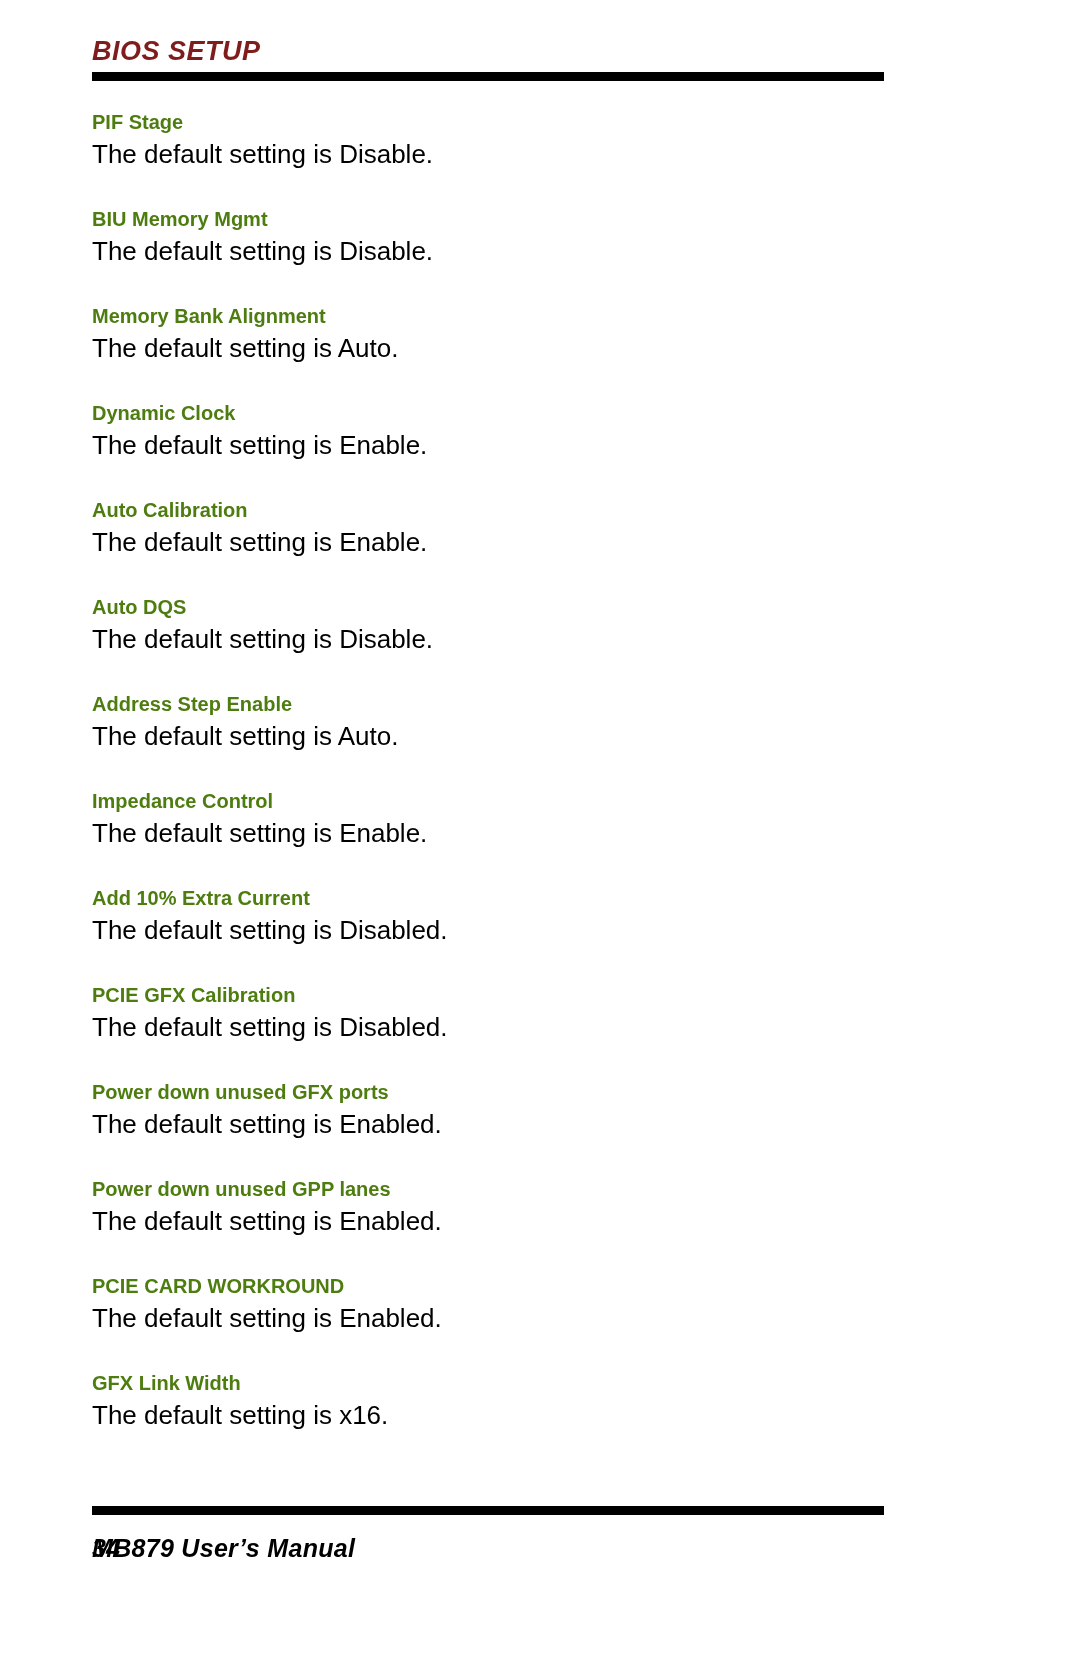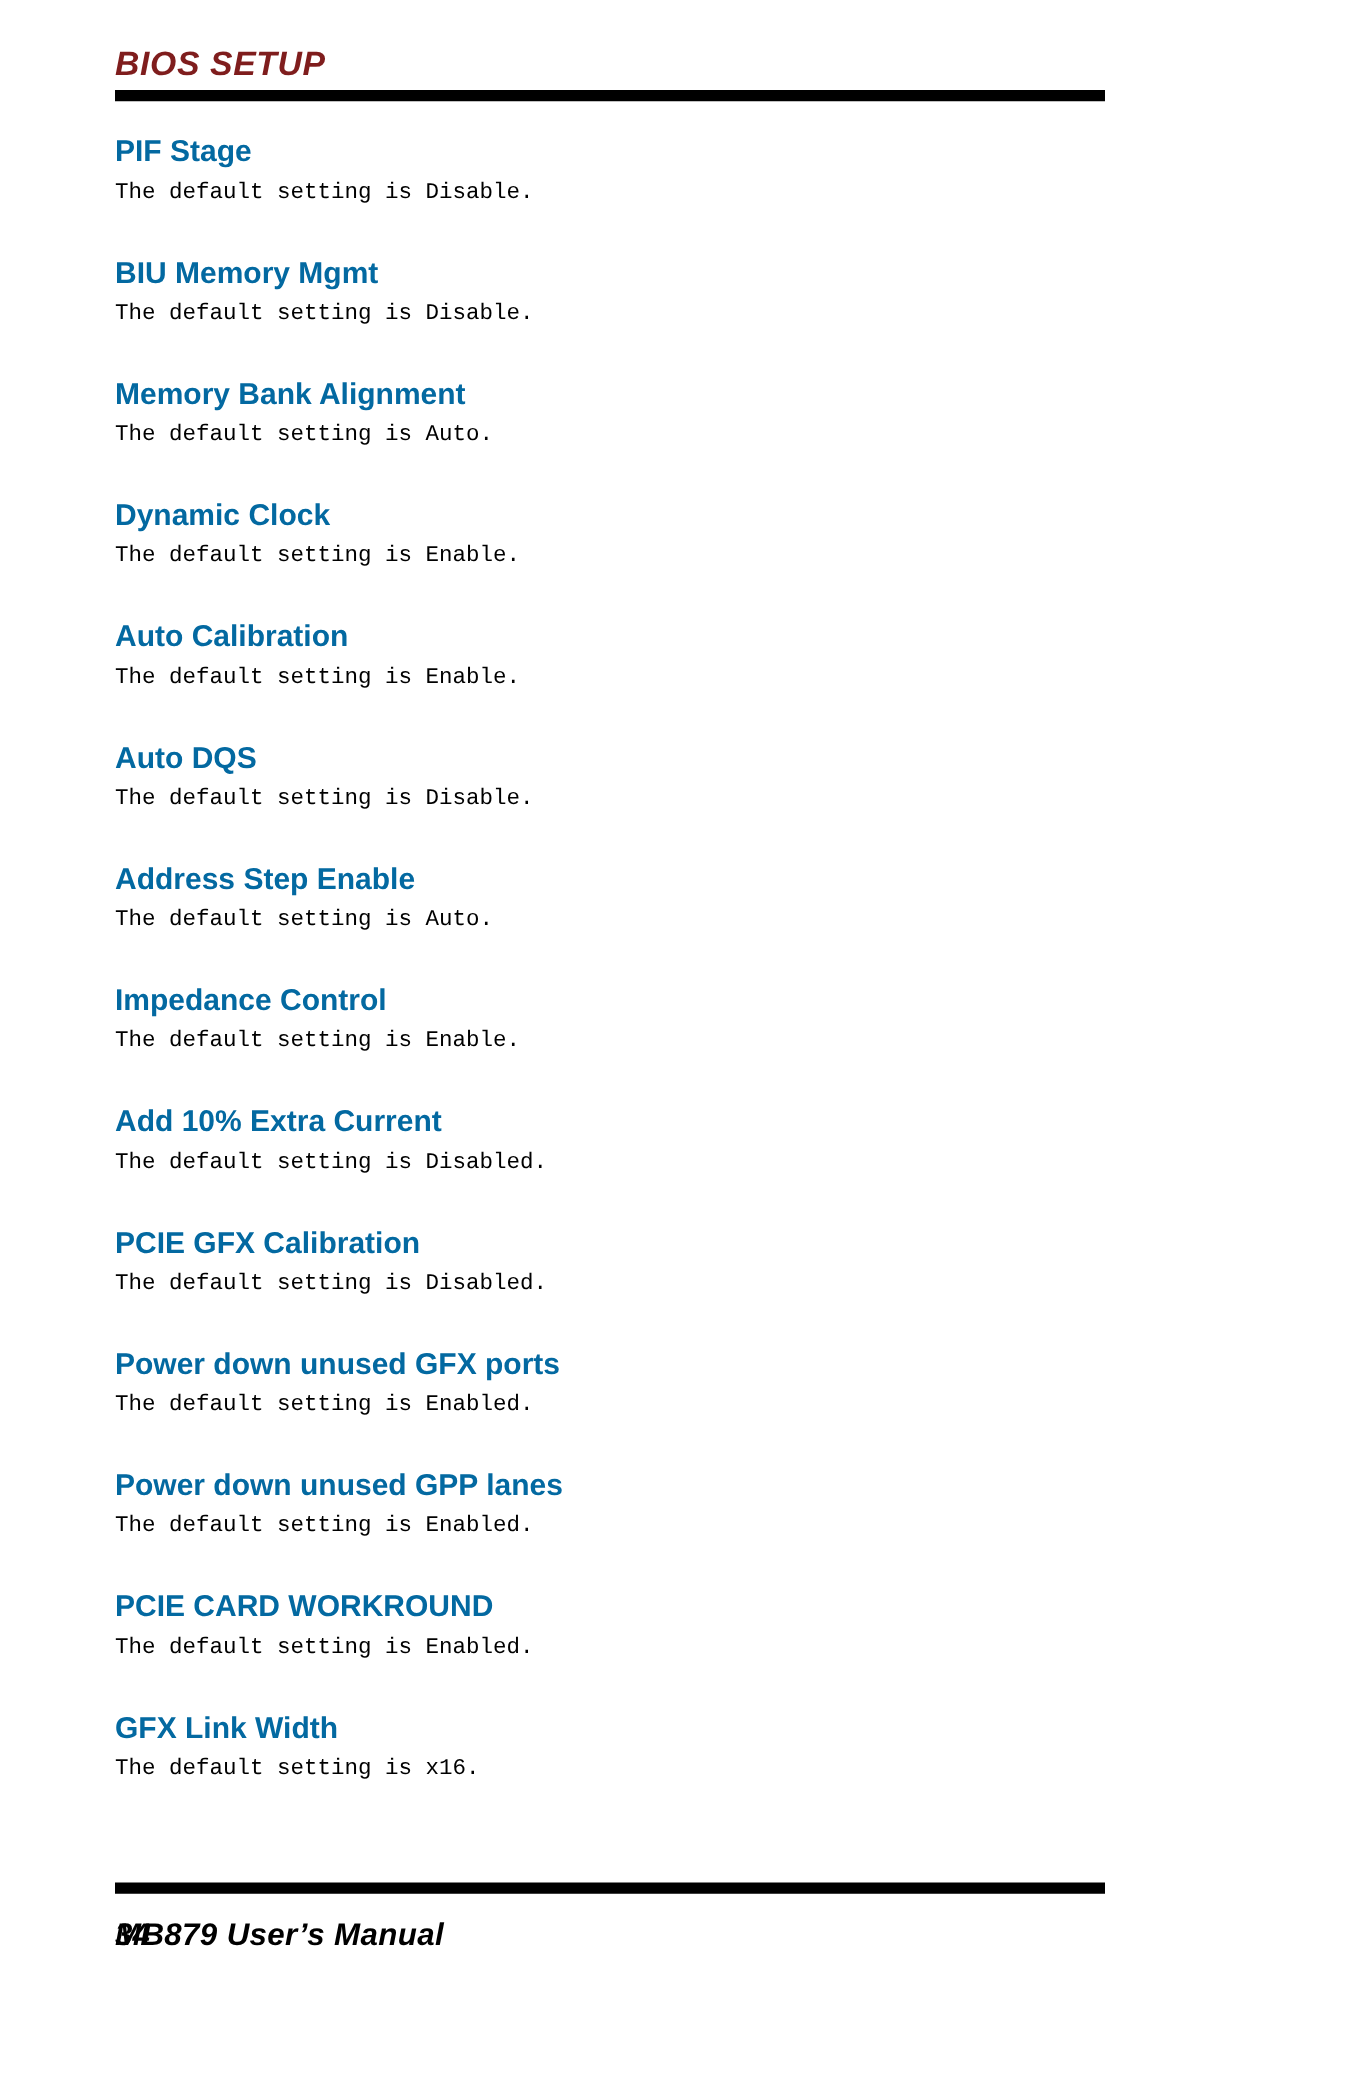--- a/index.html
+++ b/index.html
@@ -61,30 +61,30 @@
   }
   .section {
     margin: 0 0 32px 0;
   }
   .section:last-child {
     margin-bottom: 0;
   }
   .section-heading {
     font-family: "Liberation Sans", sans-serif;
     font-weight: bold;
-    font-size: 24px;
+    font-size: 20px;
     line-height: 32px;
-    color: #0369a1;
+    color: #4d7c0f;
     white-space: nowrap;
     margin: 0;
   }
   .section-body {
-    font-family: Liberation Mono, monospace;
+    font-family: Liberation Sans, sans-serif;
     font-weight: normal;
-    font-size: 18px;
+    font-size: 26px;
     line-height: 33px;
     color: #000000;
     white-space: nowrap;
     margin: 0;
   }
 
   
   .footer {
     position: absolute;
     left: 92px;

